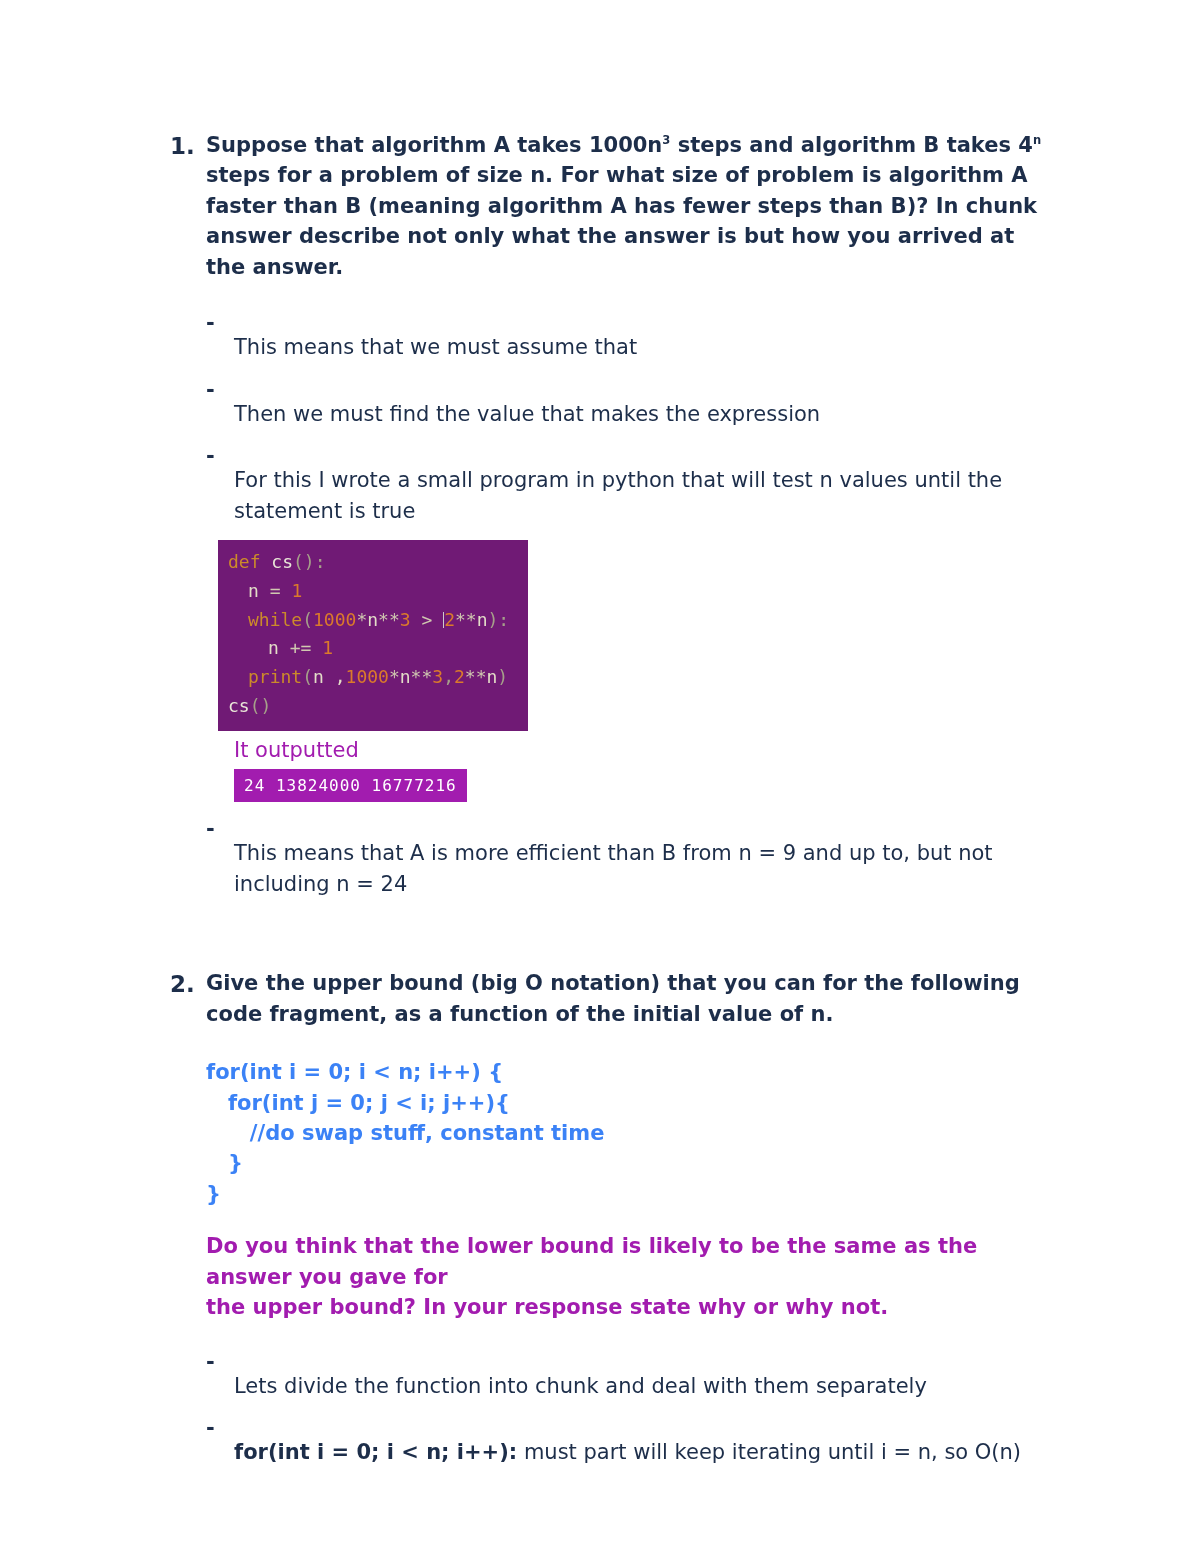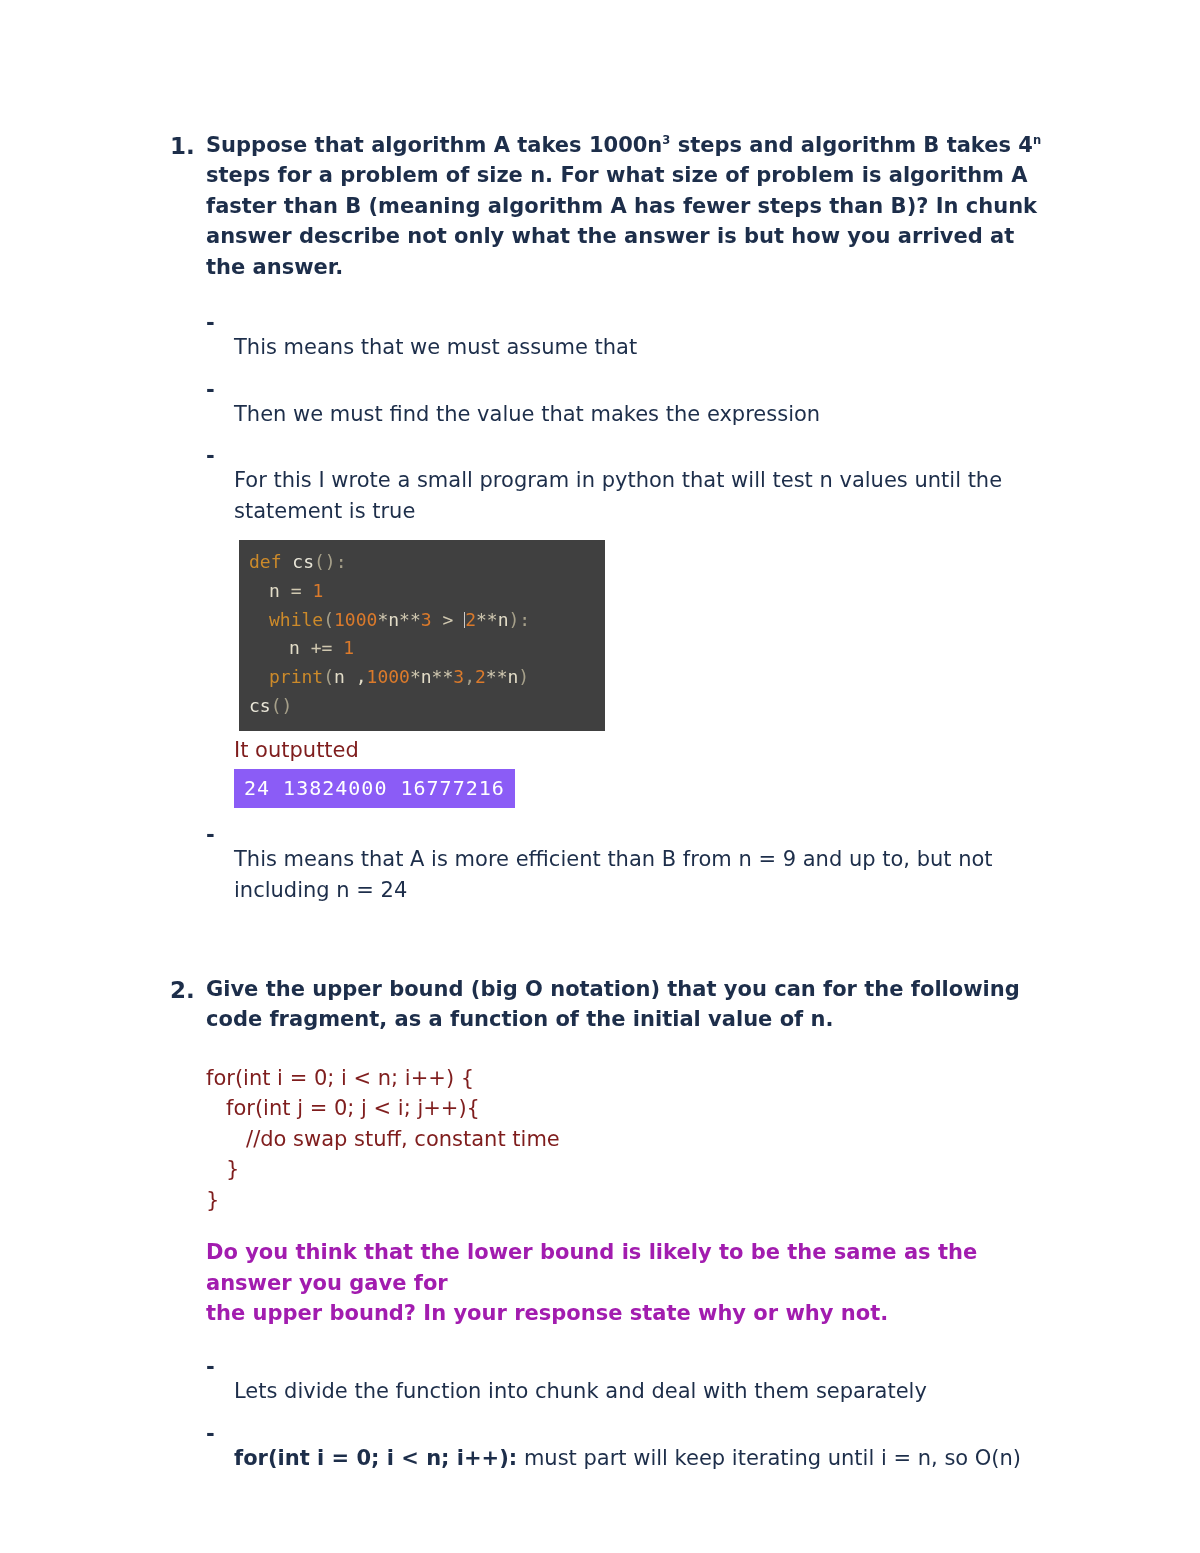--- a/index.html
+++ b/index.html
@@ -56,64 +56,64 @@
     color: #1d2e4a;
     line-height: 1.3;
   }
   .ans-text {
     flex: 1;
     font-weight: 400;
     color: #1d2e4a;
     margin-top: 22px;
   }
   .codebox1 {
-    background: #404040;
-    width: 366px;
+    background: #701a75;
+    width: 310px;
     padding: 8px 10px 10px 10px;
     font-family: "DejaVu Sans Mono", Consolas, monospace;
     font-size: 18px;
     line-height: 1.6;
-    margin-left: 33px;
+    margin-left: 12px;
     margin-top: 4px;
     margin-bottom: 4px;
     box-sizing: border-box;
   }
   .kw { color: #cc8a2a; }
   .fn { color: #e9e6d8; }
   .pr { color: #a6a08a; }
   .nm { color: #db7a2b; }
   .op { color: #d0c8b0; }
   .txt { color: #e3ddc8; }
   .caret {
     border-left: 1px solid #ccc;
     display: inline-block;
     height: 16px;
     vertical-align: -2px;
   }
   .caption {
     margin-left: 28px;
-    color: #7f1d1d;
+    color: #a21caf;
     margin-top: 2px;
     margin-bottom: 4px;
   }
   .outputbox {
-    background: #8b5cf6;
+    background: #a21caf;
     color: #ffffff;
     font-family: "DejaVu Sans Mono", Consolas, monospace;
-    font-size: 20px;
+    font-size: 16px;
     padding: 5px 10px;
     display: inline-block;
     margin-left: 28px;
     letter-spacing: 1px;
     margin-bottom: 14px;
   }
   .codeplain {
-    font-weight: 400;
+    font-weight: 700;
     white-space: pre;
-    color: #7f1d1d;
+    color: #3b82f6;
     margin-bottom: 22px;
   }
   .qtext2 {
     font-weight: 700;
     color: #a21caf;
     margin-bottom: 26px;
   }
   .bold-inline {
     font-weight: 700;
   }

